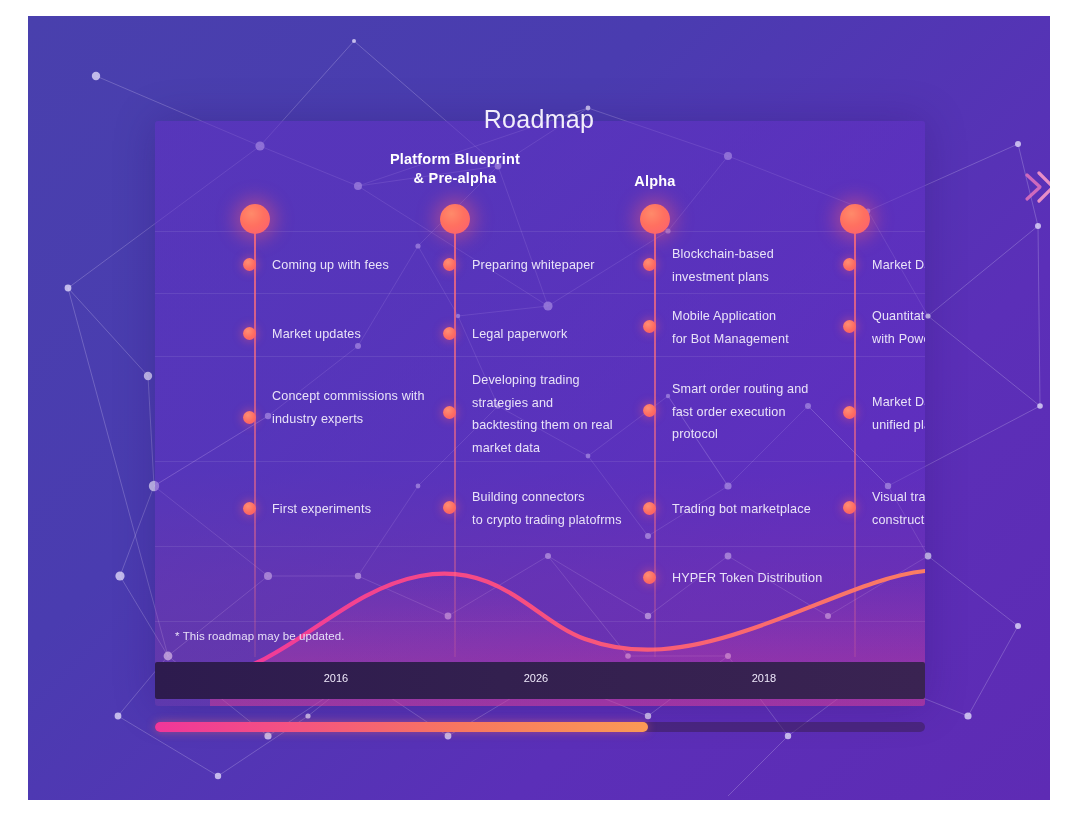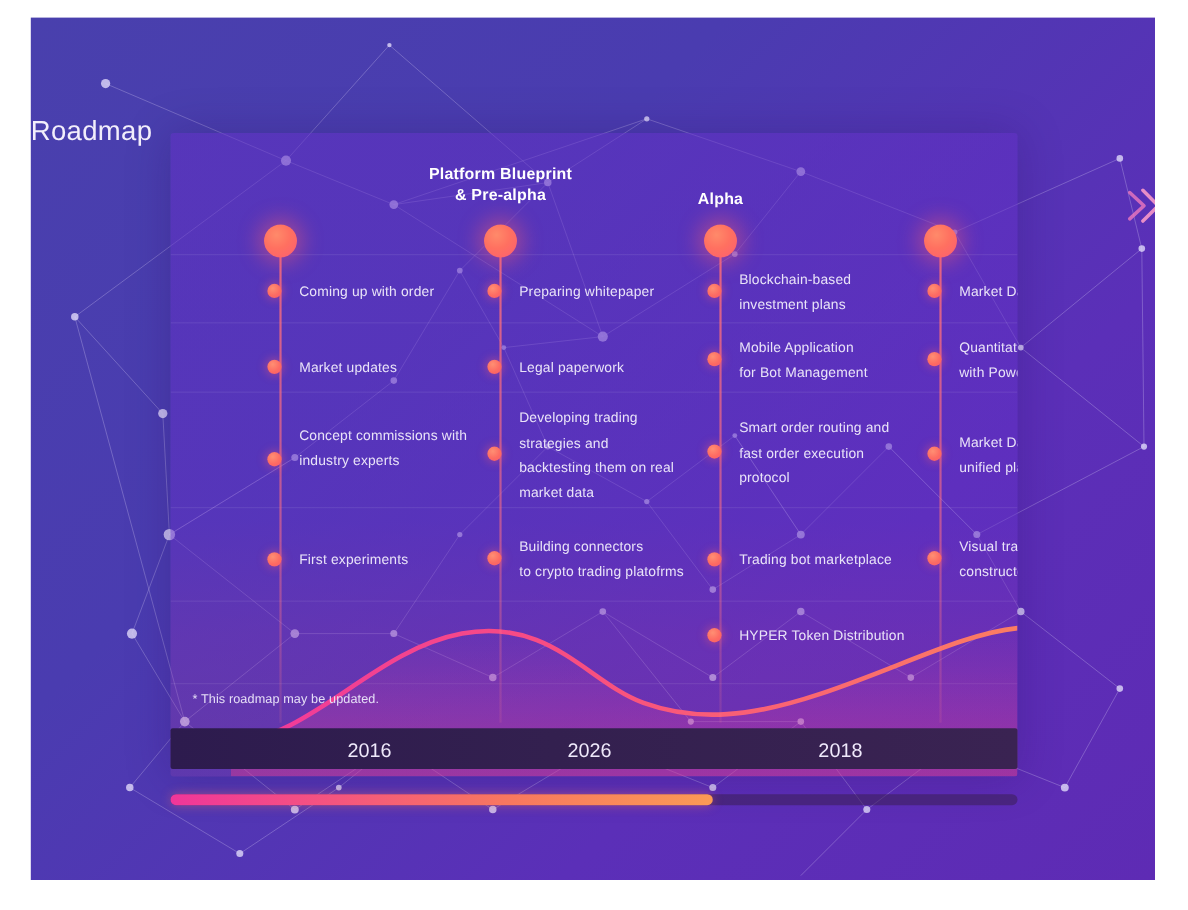--- a/index.html
+++ b/index.html
@@ -14,21 +14,21 @@
   
   #canvas{
     position:absolute;left:28px;top:16px;width:1022px;height:784px;
     background:linear-gradient(135deg,#4940ad 0%,#4a3cb0 35%,#5b2fb8 70%,#5e2bb4 100%);
     overflow:hidden;
   }
   #netsvg{position:absolute;inset:0;width:100%;height:100%;pointer-events:none;}
 
   
   #page-title{
-    position:absolute;left:0;top:72px;width:1022px;text-align:left;
+    position:absolute;left:0;top:72px;width:1022px;text-align:center;
     color:#f2eefb;font-size:25px;font-weight:400;letter-spacing:.3px;
     z-index:6;
   }
 
   
   #card{
     position:absolute;left:127px;top:105px;width:770px;height:585px;
     background:linear-gradient(180deg,
         rgba(97,47,196,.55) 0%,
         rgba(97,47,196,.50) 60%,
@@ -87,21 +87,21 @@
     color:#e6dff7;font-size:11.5px;letter-spacing:.1px;z-index:7;
   }
 
   
   #yearbar{
     position:absolute;left:127px;top:646px;width:770px;height:37px;
     background:linear-gradient(90deg,#2d1b4e 0%,#33204f 45%,#3a2352 100%);
     border-radius:2px;z-index:6;
   }
   .year{
-    position:absolute;top:10px;color:#efe9fb;font-size:18px;font-weight:400;
+    position:absolute;top:10px;color:#efe9fb;font-size:11px;font-weight:400;
     text-align:center;width:90px;
   }
 
   
   #progress-track{
     position:absolute;left:127px;top:706px;width:770px;height:10px;
     background:rgba(58,31,84,.55);border-radius:5px;z-index:6;
   }
   #progress-fill{
     position:absolute;left:0;top:0;height:10px;width:490px;border-radius:5px;
@@ -241,21 +241,21 @@
         <path d="M55,555 C130,548 185,470 265,455 C345,440 380,500 430,518
                  C480,536 530,530 590,510 C660,487 720,455 770,450" fill="none" stroke="url(#wline)" stroke-width="4.2" stroke-linecap="round"></path>
       </svg>
 
       <div class="col" style="left:0px">
         <div class="vline"></div>
         <div class="bigdot"></div>
 
         <div class="item" style="top:133px">
           <span class="dot"></span>
-          <span class="txt">Coming up with order</span>
+          <span class="txt">Coming up with fees</span>
         </div>
         <div class="item" style="top:202px">
           <span class="dot"></span>
           <span class="txt">Market updates</span>
         </div>
         <div class="item" style="top:264px">
           <span class="dot" style="top:26px"></span>
           <span class="txt">Concept commissions with
 industry experts</span>
         </div>

